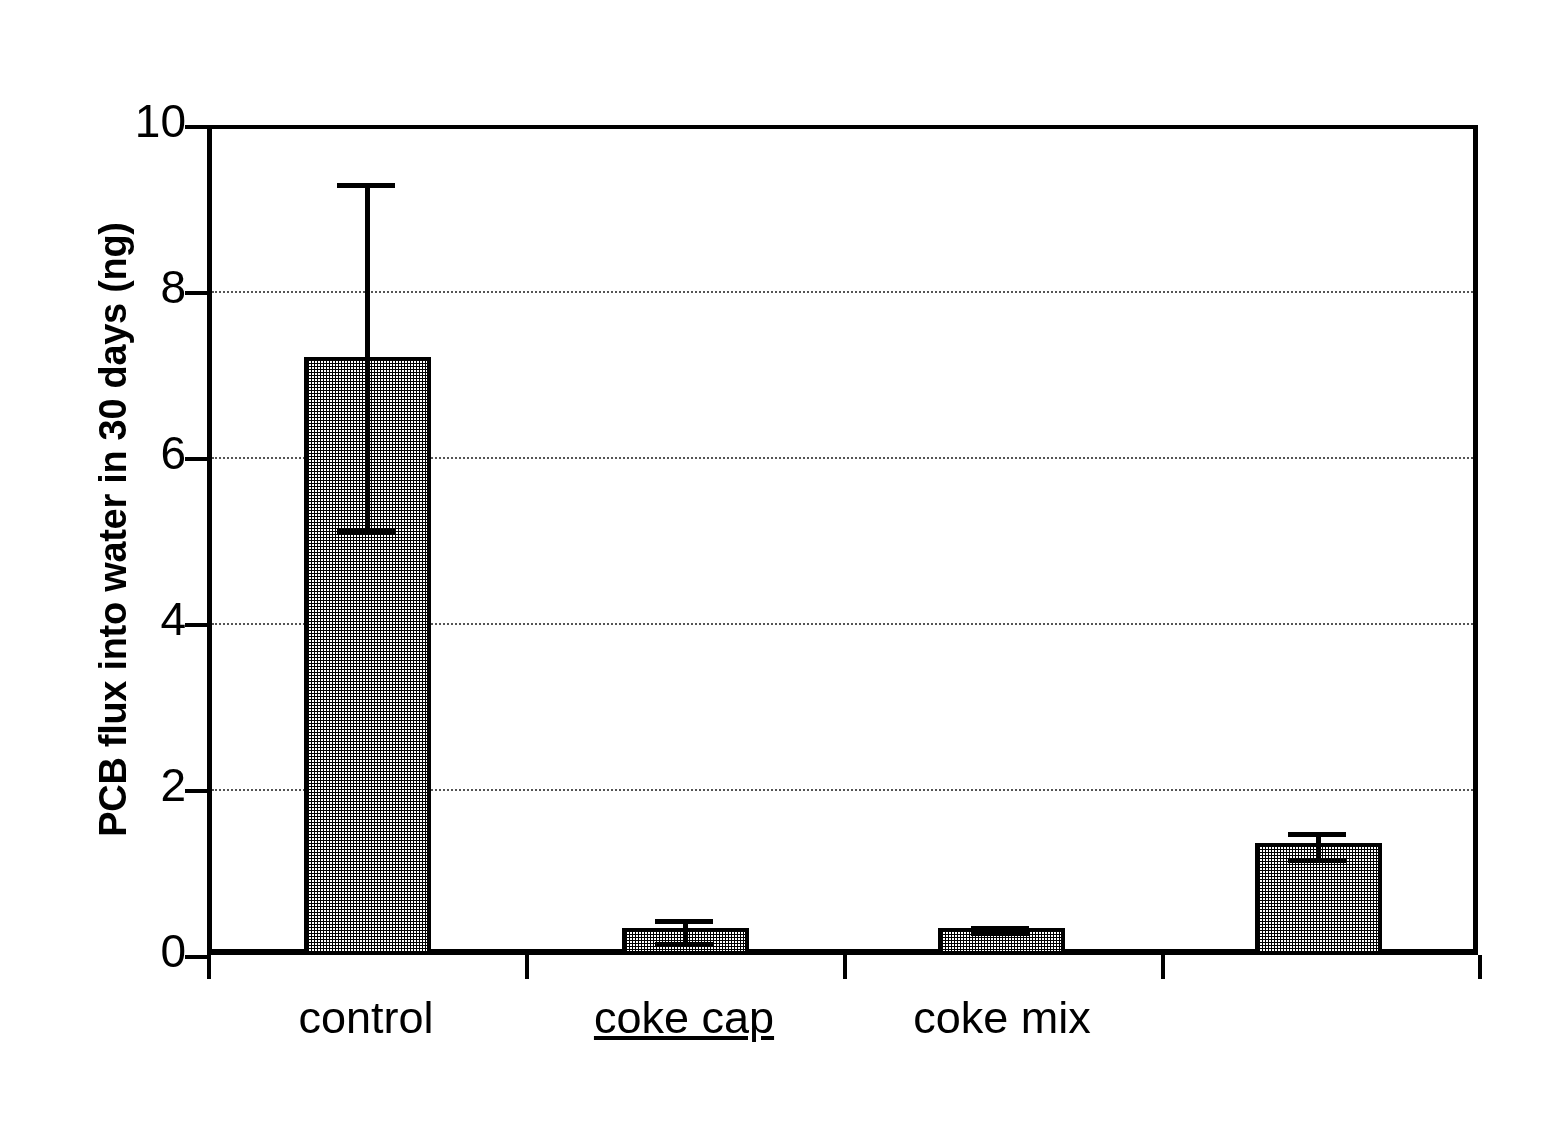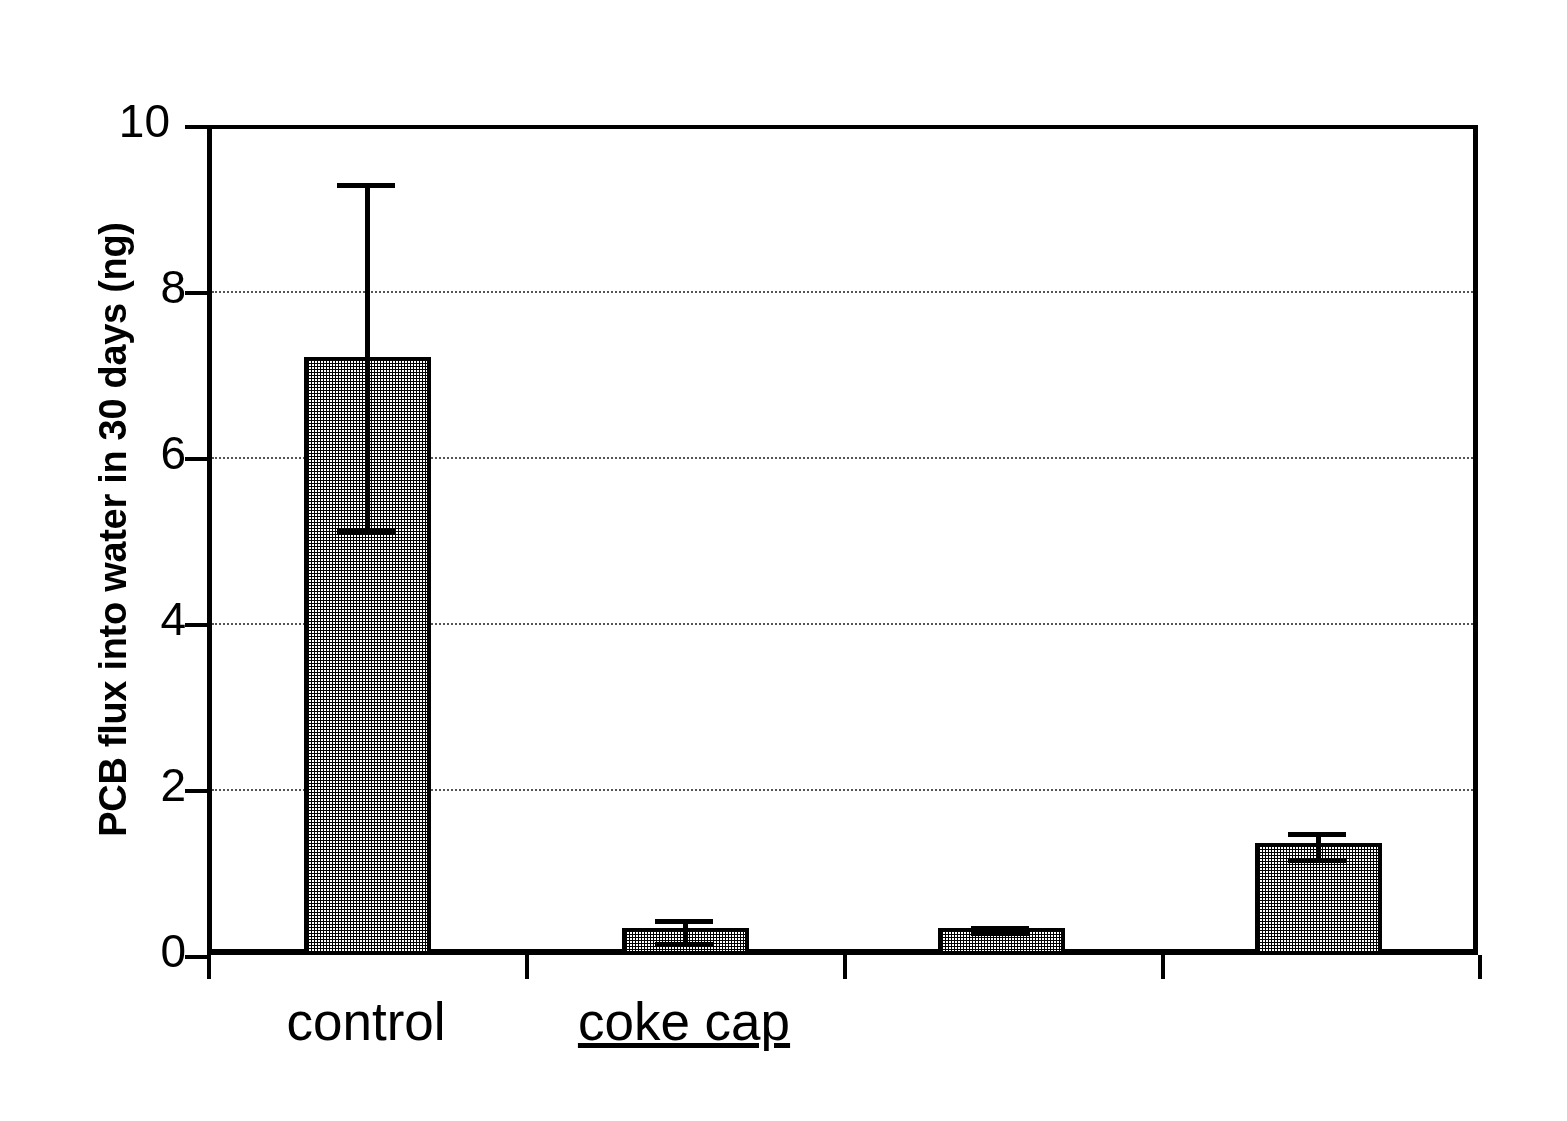--- a/index.html
+++ b/index.html
@@ -79,21 +79,21 @@
   
   .x-tick {
     position: absolute;
     width: 0;
     height: 24px;
     border-left: 4px solid #000;
   }
   .x-label {
     position: absolute;
     text-align: center;
-    font-size: 53px;
+    font-size: 45px;
     line-height: 1;
     white-space: nowrap;
   }
 
   
   .bar {
     position: absolute;
     box-sizing: border-box;
     border: 4px solid #000;
     background-color: #ffffff;
@@ -115,21 +115,21 @@
     border-top: 5px solid #000;
   }
 </style>
 </head>
 <body>
 
 <div id="figure">
 
   <div id="y-axis-title">PCB flux into water in 30 days (ng)</div>
 
-  <div class="y-label" style="top:98px; left:60px;">10</div>
+  <div class="y-label" style="top:98px; left:76px;">10</div>
   <div class="y-label" style="top:264px; left:76px;">8</div>
   <div class="y-label" style="top:430px; left:76px;">6</div>
   <div class="y-label" style="top:596px; left:76px;">4</div>
   <div class="y-label" style="top:762px; left:76px;">2</div>
   <div class="y-label" style="top:928px; left:76px;">0</div>
 
   <div class="y-tick" style="top:125px; left:185px;"></div>
   <div class="y-tick" style="top:291px; left:185px;"></div>
   <div class="y-tick" style="top:457px; left:185px;"></div>
   <div class="y-tick" style="top:623px; left:185px;"></div>
@@ -166,14 +166,15 @@
   </div>
 
   <div class="x-tick" style="left:207px; top:955px;"></div>
   <div class="x-tick" style="left:525px; top:955px;"></div>
   <div class="x-tick" style="left:843px; top:955px;"></div>
   <div class="x-tick" style="left:1161px; top:955px;"></div>
   <div class="x-tick" style="left:1478px; top:955px;"></div>
 
   <div class="x-label" style="left:207px; width:318px; top:995px;">control</div>
   <div class="x-label" style="left:525px; width:318px; top:995px;text-decoration:underline;">coke cap</div>
+  <div class="x-label" style="left:843px; width:318px; top:995px;">coke mix</div>
 
 </div>
 
 </body></html>

